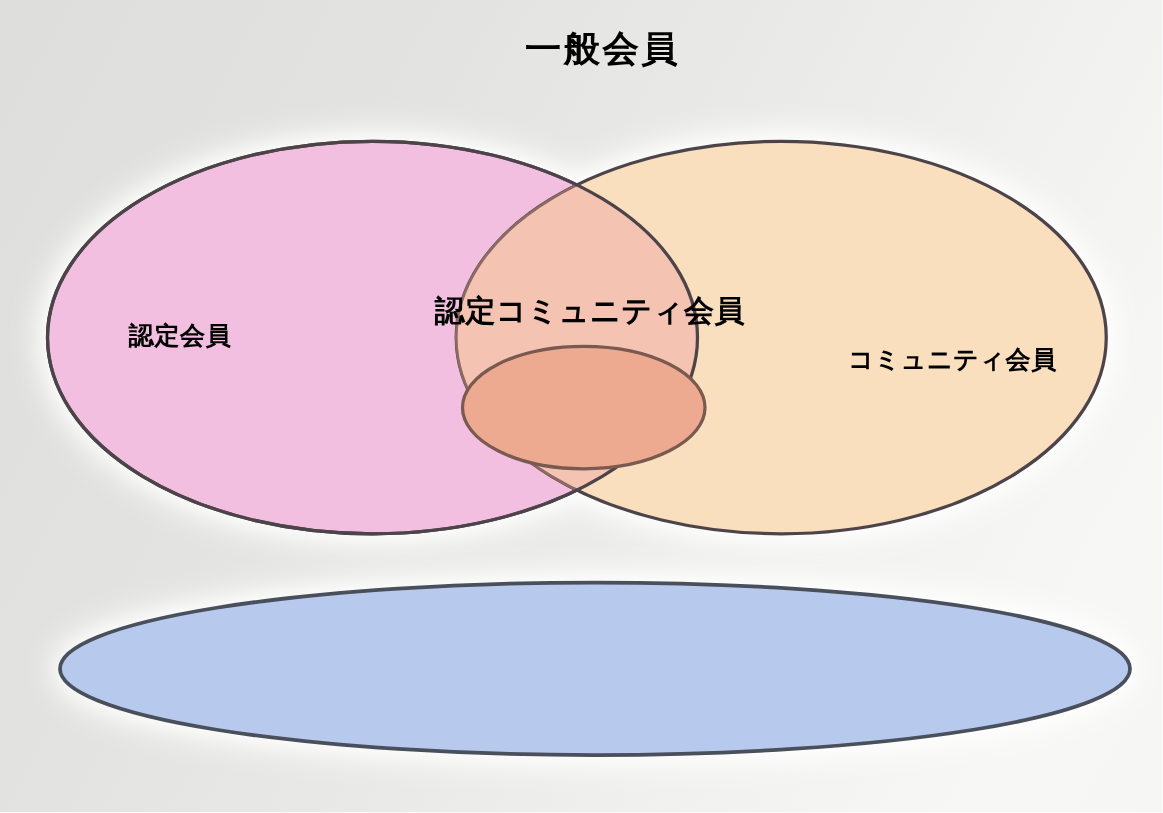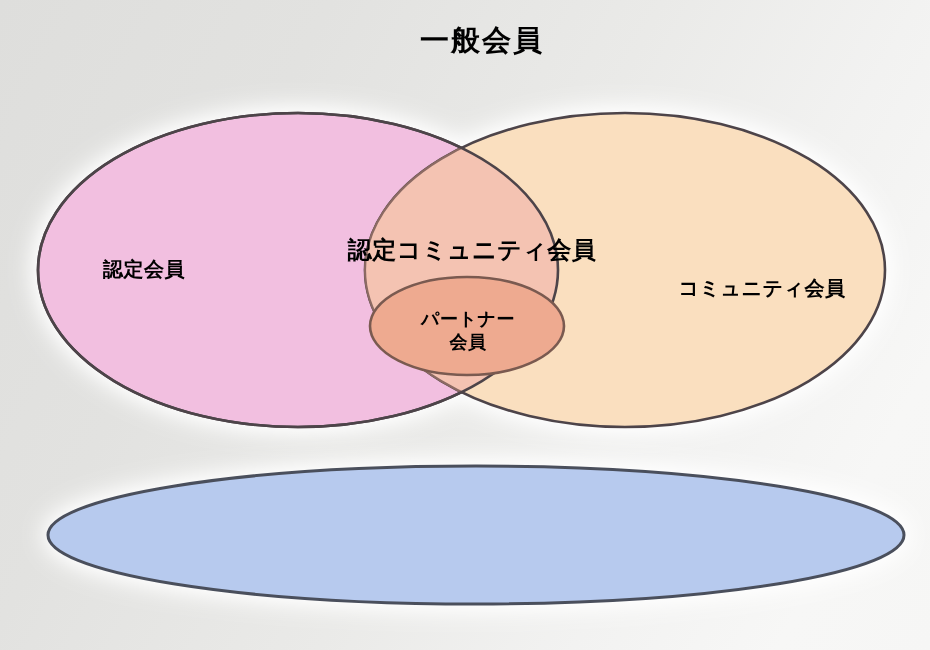--- a/index.html
+++ b/index.html
@@ -118,17 +118,15 @@
   </svg>
 
   <div class="lbl" id="page-title">一般会員</div>
 
   <div class="lbl" id="label-certified">認定会員</div>
 
   <div class="lbl" id="label-certified-community">認定コミュニティ会員</div>
 
   <div class="lbl" id="label-community">コミュニティ会員</div>
 
-  <div class="lbl" id="label-partner">パートナー
-会員</div>
 
 
 </div>
 
 </body></html>

